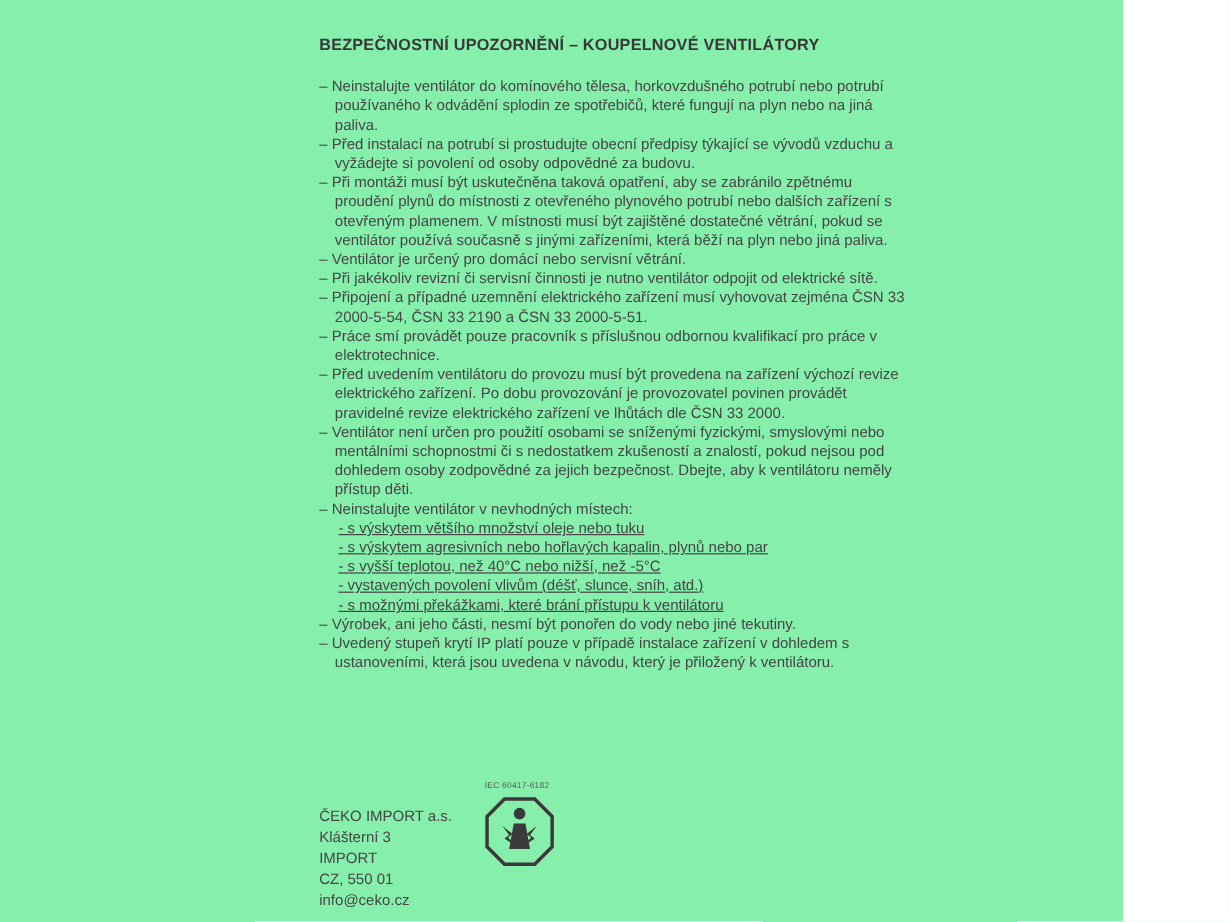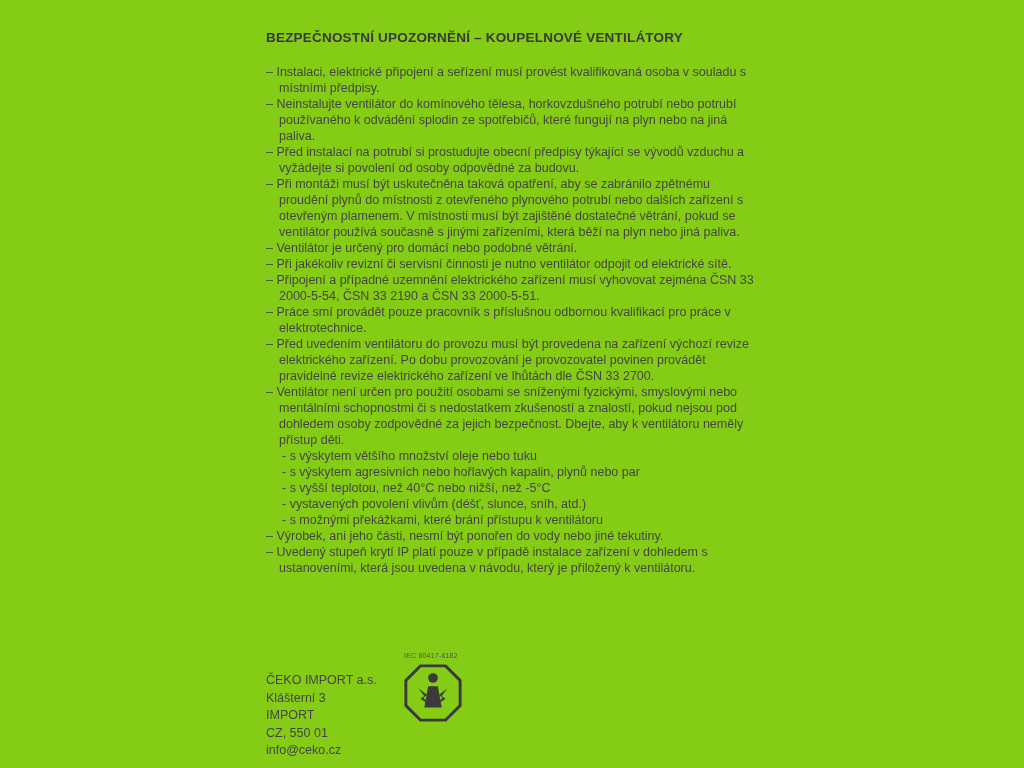--- a/index.html
+++ b/index.html
@@ -2,23 +2,23 @@
 <html><head>
 <meta charset="utf-8">
 <style>
   html, body {
     margin: 0;
     padding: 0;
     background: #ffffff;
   }
   .page {
     position: relative;
-    width: 1024px;
+    width: 936px;
     height: 768px;
-    background: #84cc16;
+    background: #86efac;
     font-family: "Liberation Sans", "DejaVu Sans", sans-serif;
     color: #454545;
     overflow: hidden;
   }
   .doc-title {
     position: absolute;
     left: 266px;
     top: 30px;
     font-size: 13.5px;
     font-weight: bold;
@@ -32,20 +32,21 @@
     width: 492px;
     font-size: 12.5px;
     line-height: 16px;
   }
   .warning-item {
     padding-left: 13px;
     text-indent: -13px;
   }
   .warning-subitem {
     padding-left: 16px;
+    text-decoration: underline;
   }
   .footer-block {
     position: absolute;
     left: 266px;
     top: 654px;
     font-size: 12.5px;
     line-height: 17.5px;
     color: #454545;
     margin-top: 18px;
   }
@@ -65,30 +66,30 @@
   }
 </style>
 </head>
 <body>
 
 <div class="page">
 
   <div class="doc-title">BEZPEČNOSTNÍ UPOZORNĚNÍ – KOUPELNOVÉ VENTILÁTORY</div>
 
   <div class="warning-list">
-      <div class="warning-item">– Instalaci, elektrické připojení a seřízení musí provést kvalifikovaná osoba v souladu s místními předpisy.</div>
       <div class="warning-item">– Neinstalujte ventilátor do komínového tělesa, horkovzdušného potrubí nebo potrubí používaného k odvádění splodin ze spotřebičů, které fungují na plyn nebo na jiná paliva.</div>
       <div class="warning-item">– Před instalací na potrubí si prostudujte obecní předpisy týkající se vývodů vzduchu a vyžádejte si povolení od osoby odpovědné za budovu.</div>
       <div class="warning-item">– Při montáži musí být uskutečněna taková opatření, aby se zabránilo zpětnému proudění plynů do místnosti z otevřeného plynového potrubí nebo dalších zařízení s otevřeným plamenem. V místnosti musí být zajištěné dostatečné větrání, pokud se ventilátor používá současně s jinými zařízeními, která běží na plyn nebo jiná paliva.</div>
-      <div class="warning-item">– Ventilátor je určený pro domácí nebo podobné větrání.</div>
+      <div class="warning-item">– Ventilátor je určený pro domácí nebo servisní větrání.</div>
       <div class="warning-item">– Při jakékoliv revizní či servisní činnosti je nutno ventilátor odpojit od elektrické sítě.</div>
       <div class="warning-item">– Připojení a případné uzemnění elektrického zařízení musí vyhovovat zejména ČSN 33 2000-5-54, ČSN 33 2190 a ČSN 33 2000-5-51.</div>
       <div class="warning-item">– Práce smí provádět pouze pracovník s příslušnou odbornou kvalifikací pro práce v elektrotechnice.</div>
-      <div class="warning-item">– Před uvedením ventilátoru do provozu musí být provedena na zařízení výchozí revize elektrického zařízení. Po dobu provozování je provozovatel povinen provádět pravidelné revize elektrického zařízení ve lhůtách dle ČSN 33 2700.</div>
+      <div class="warning-item">– Před uvedením ventilátoru do provozu musí být provedena na zařízení výchozí revize elektrického zařízení. Po dobu provozování je provozovatel povinen provádět pravidelné revize elektrického zařízení ve lhůtách dle ČSN 33 2000.</div>
       <div class="warning-item">– Ventilátor není určen pro použití osobami se sníženými fyzickými, smyslovými nebo mentálními schopnostmi či s nedostatkem zkušeností a znalostí, pokud nejsou pod dohledem osoby zodpovědné za jejich bezpečnost. Dbejte, aby k ventilátoru neměly přístup děti.</div>
+      <div class="warning-item">– Neinstalujte ventilátor v nevhodných místech:</div>
       <div class="warning-subitem">- s výskytem většího množství oleje nebo tuku</div>
       <div class="warning-subitem">- s výskytem agresivních nebo hořlavých kapalin, plynů nebo par</div>
       <div class="warning-subitem">- s vyšší teplotou, než 40°C nebo nižší, než -5°C</div>
       <div class="warning-subitem">- vystavených povolení vlivům (déšť, slunce, sníh, atd.)</div>
       <div class="warning-subitem">- s možnými překážkami, které brání přístupu k ventilátoru</div>
       <div class="warning-item">– Výrobek, ani jeho části, nesmí být ponořen do vody nebo jiné tekutiny.</div>
       <div class="warning-item">– Uvedený stupeň krytí IP platí pouze v případě instalace zařízení v dohledem s ustanoveními, která jsou uvedena v návodu, který je přiložený k ventilátoru.</div>
     </div>
 
   <div class="footer-block">

